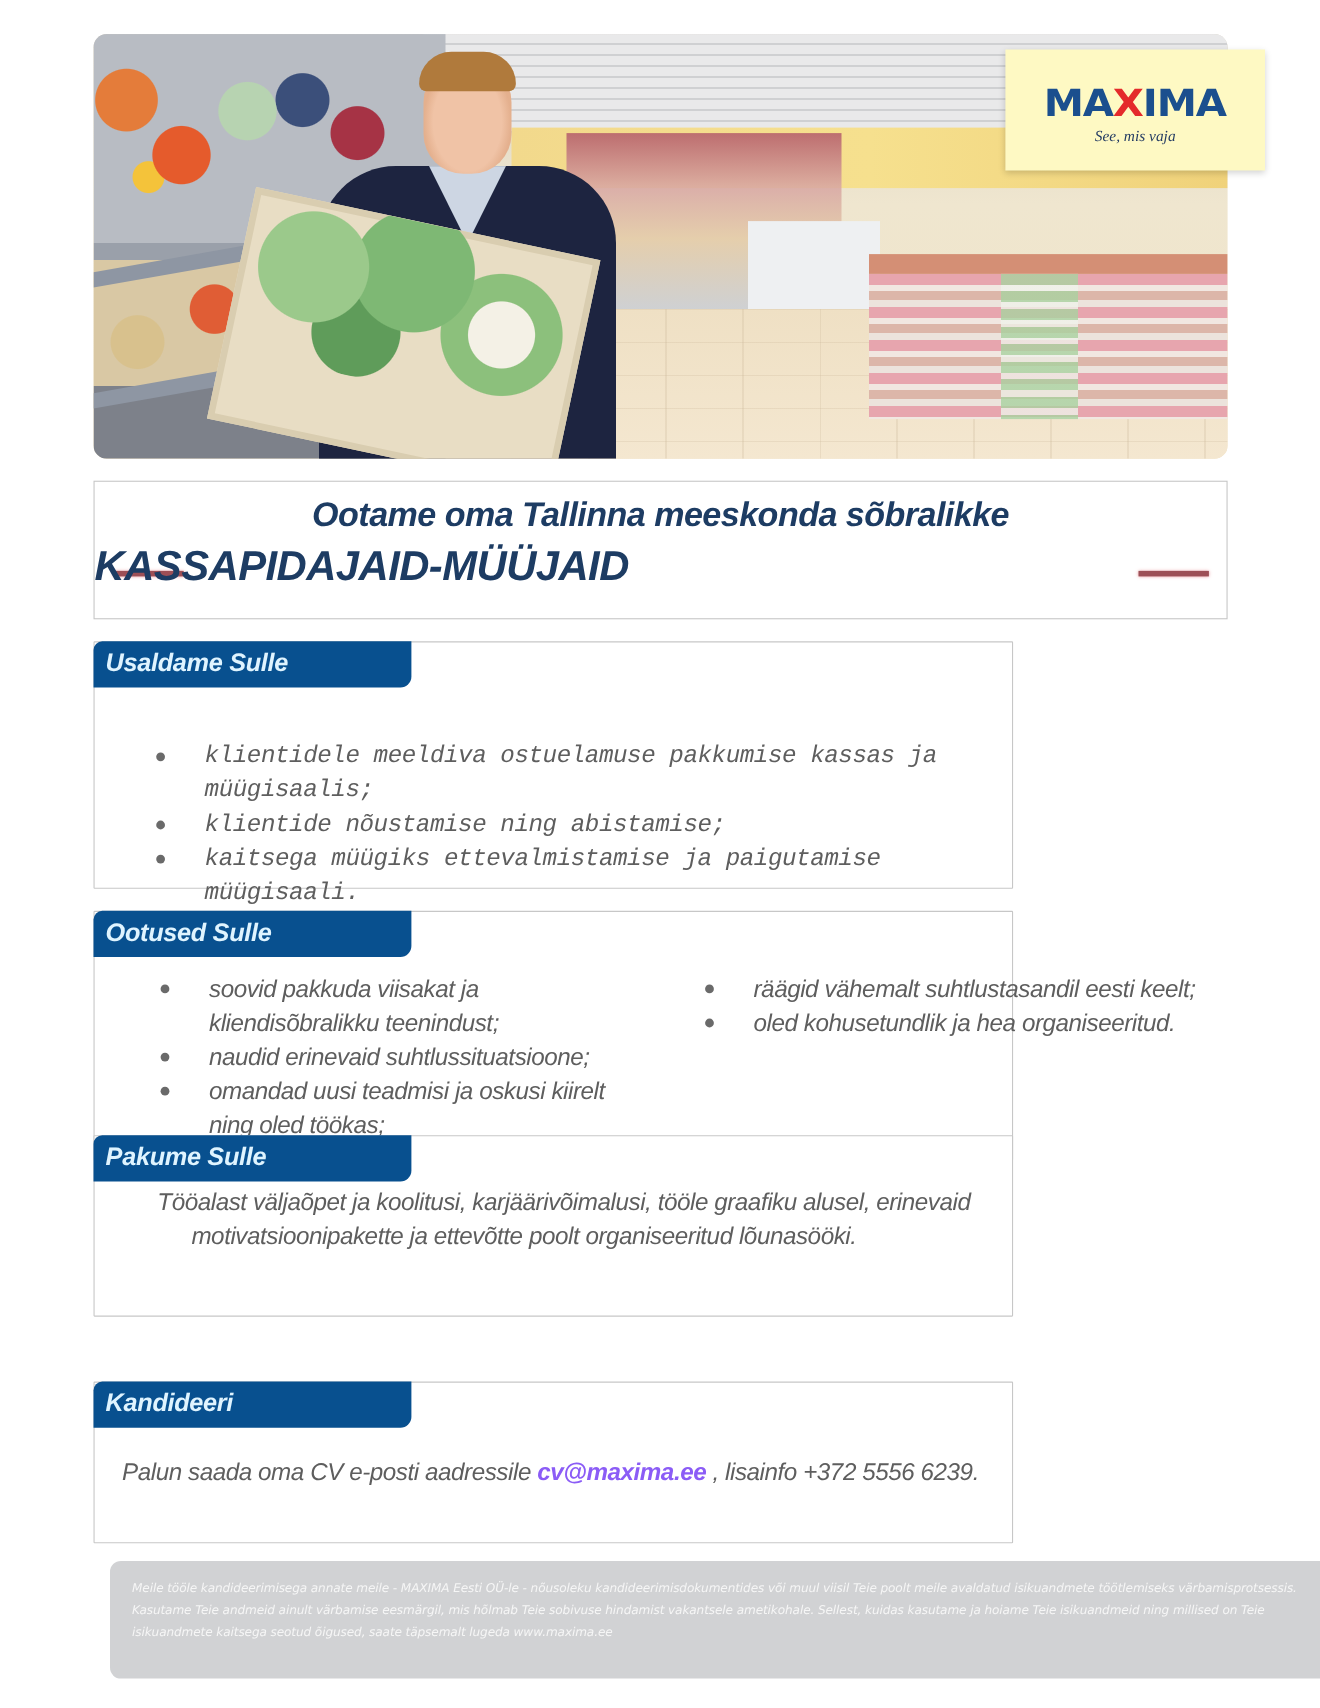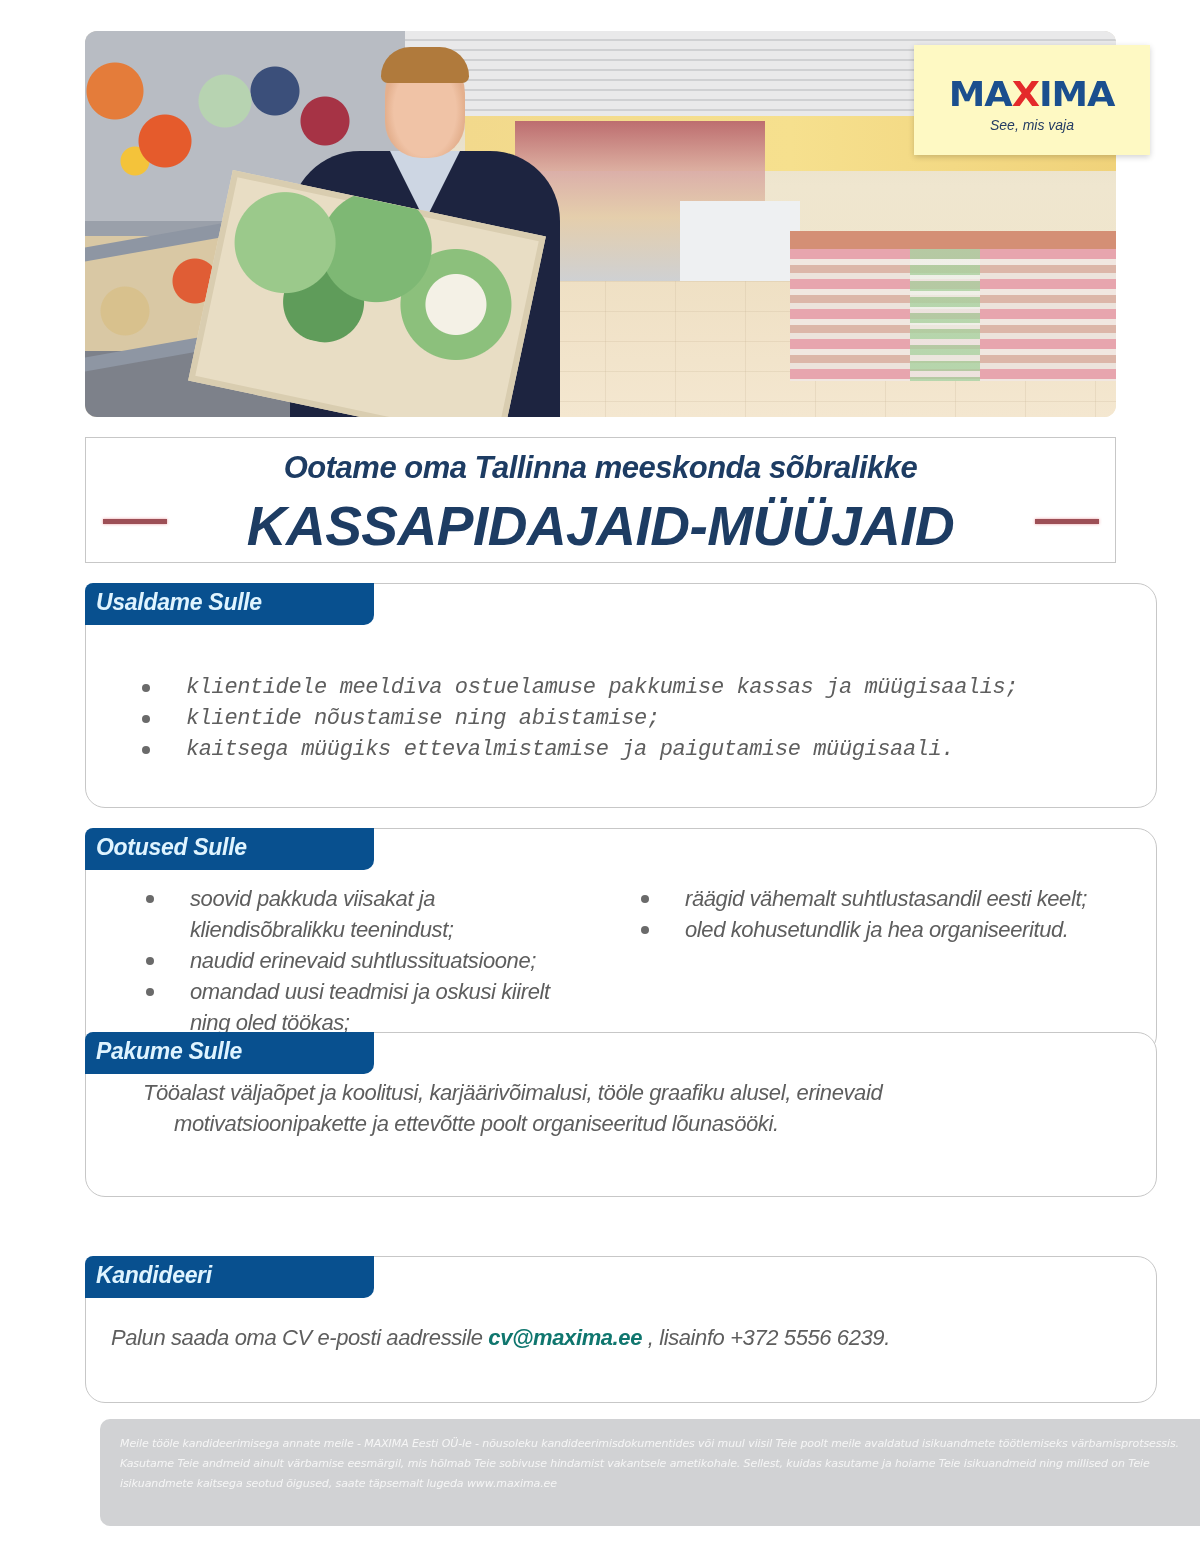--- a/index.html
+++ b/index.html
@@ -102,49 +102,49 @@
       text-align: center;
     }
     .logo-word {
       margin-top: 32px; display: inline-block; font-weight: 900; font-style: normal;
       font-size: 34px; letter-spacing: -1px; color: #1b4f8e; line-height: 1;
       font-family: "DejaVu Sans", sans-serif; transform: scaleX(1.08);
     }
     .logo-word .x { color: #e42a2b; }
     .logo-tag {
       margin-top: 6px; font-style: italic; font-size: 14px; color: #243c63;
-      font-family: Liberation Sans, sans-serif;
+      font-family: Liberation Serif, serif;
     }
 
     
     .title-box {
       position: absolute; left: 85px; top: 437px; width: 1031px; height: 126px;
       border: 1.5px solid #c7c7c7; border-radius: 0; background: #fff; padding-left: 46px;
     }
     .title-line1 {
       position: absolute; left: 0; right: 0; top: 12px; text-align: center;
       font-size: 31px; font-weight: bold; font-style: italic; color: #1d3c63;
       letter-spacing: -0.5px;
     }
     .title-line2 {
-      position: absolute; left: 0; right: 0; top: 56px; text-align: center;
-      font-size: 55px; font-weight: bold; font-style: italic; color: #1d3c63;
+      position: absolute; left: 0; right: 0; top: 56px; 
+      font-size: 38px; font-weight: bold; font-style: italic; color: #1d3c63;
       letter-spacing: -0.5px;
     }
     .title-dash {
       position: absolute; top: 81px; width: 64px; height: 5px; background: #9d4f56;
       box-shadow: 0 0 3px rgba(220,80,90,.6);
     }
     .title-dash.left { left: 17px; }
     .title-dash.right { right: 16px; }
 
     
     .section {
-      position: absolute; left: 85px; width: 1072px; background: #fff;
-      border: 1.5px solid #c7c7c7; border-radius: 20px;
+      position: absolute; left: 85px; width: 836px; background: #fff;
+      border: 1.5px solid #c7c7c7; border-radius: 1px;
     }
     .section-tab {
       position: absolute; left: -1px; top: -1px; width: 289px; height: 42px;
       background: #08508f; border-radius: 8px 0 10px 0;
       color: #dff4ff; font-size: 23px; font-weight: bold; font-style: italic;
       padding: 6px 0 0 11px; letter-spacing: -0.3px;
     }
     .body-text {
       color: #5e5e5e; font-style: italic; font-size: 22px; line-height: 31px;
       font-family: "Liberation Sans", sans-serif; letter-spacing: -0.4px;
@@ -162,21 +162,21 @@
     #sec-ootused { top: 828px; height: 227px; }
     #sec-ootused .col-left { position: absolute; left: 60px; top: 54px; width: 440px; }
     #sec-ootused .col-right { position: absolute; left: 555px; top: 54px; width: 450px; }
 
     #sec-pakume { top: 1032px; height: 165px; }
     #sec-pakume .para { position: absolute; left: 57px; top: 44px; width: 880px; }
     #sec-pakume .para .l2 { display: block; padding-left: 31px; }
 
     #sec-kandideeri { top: 1256px; height: 147px; }
     #sec-kandideeri .para { position: absolute; left: 25px; top: 65px; width: 980px; }
-    #sec-kandideeri .email { font-weight: bold; color: #0f766e; }
+    #sec-kandideeri .email { font-weight: bold; color: #8b5cf6; }
 
     
     .privacy {
       position: absolute; left: 100px; top: 1419px; width: 1155px; height: 107px;
       background: #d1d2d4; border-radius: 10px;
       color: #f6f6f6; font-style: italic; font-size: 11px; line-height: 20px;
       padding: 15px 40px 0 20px; letter-spacing: -0.1px;
       font-family: "DejaVu Sans", sans-serif;
     }
   </style>

